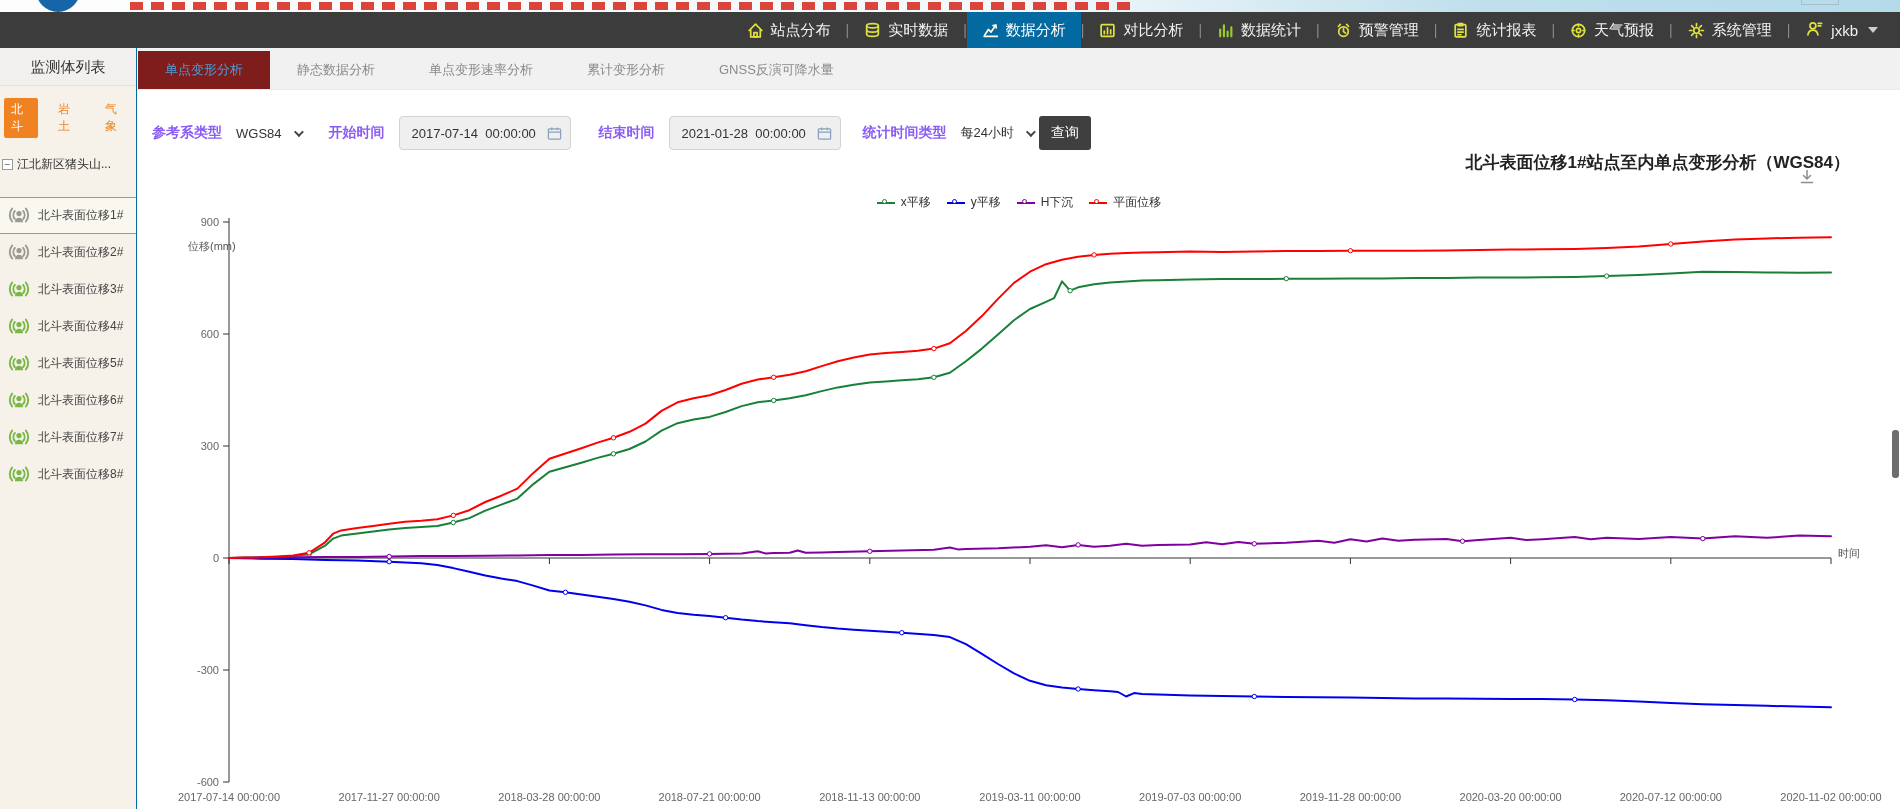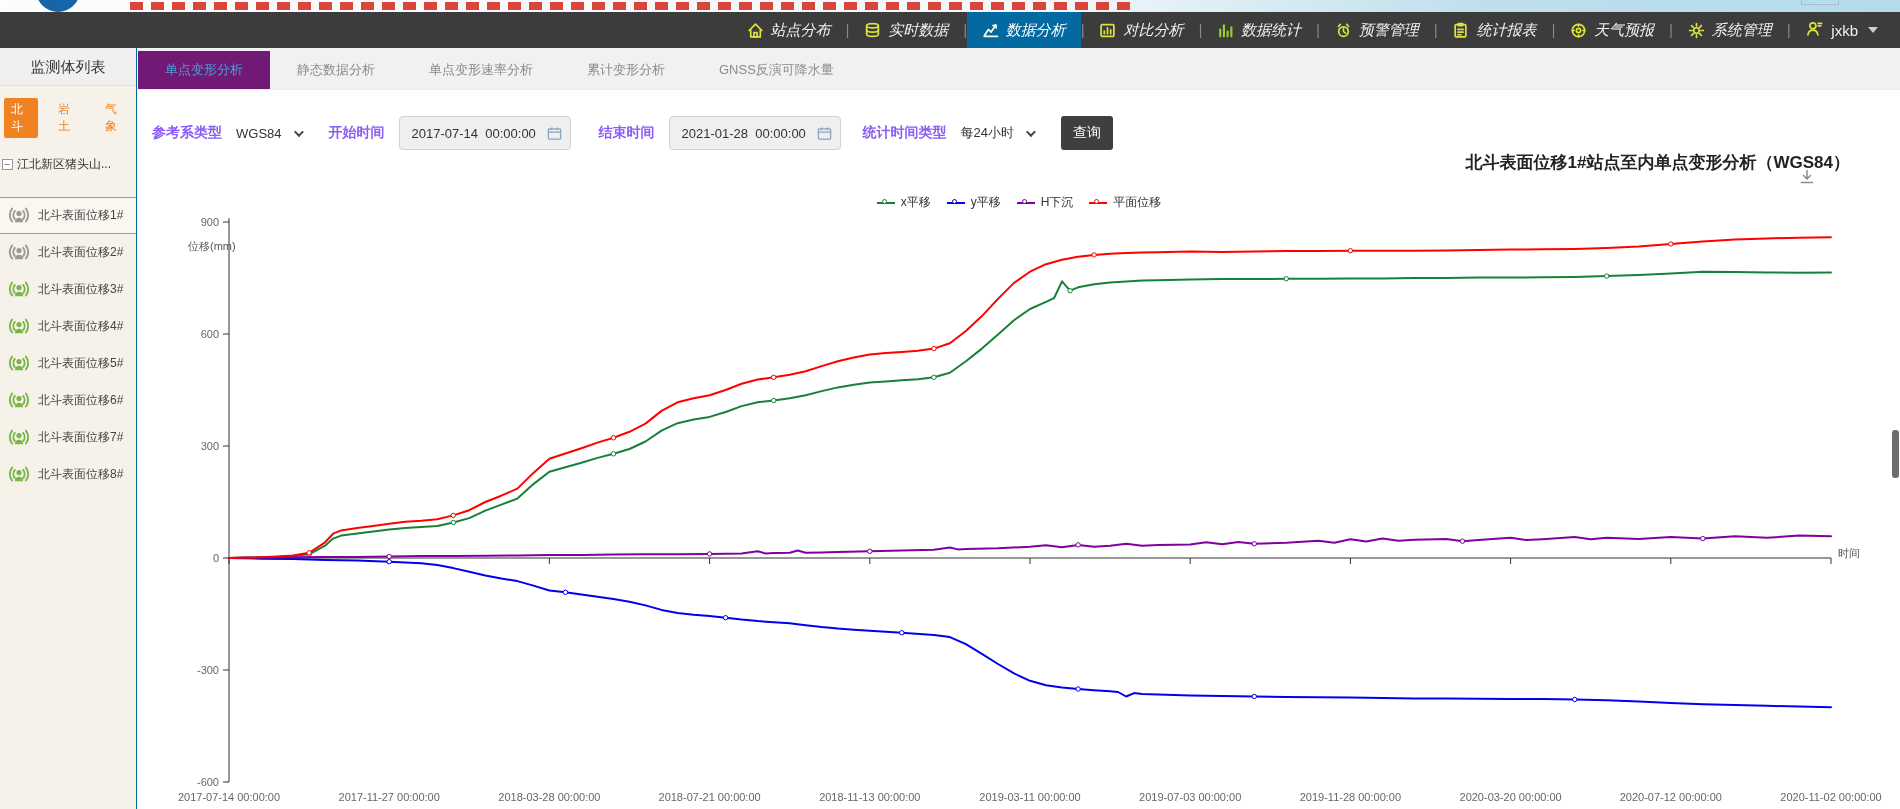--- a/index.html
+++ b/index.html
@@ -47,34 +47,34 @@
   .station { display:flex; align-items:center; gap:8px; height:37px; padding-left:8px;
     font-size:12px; color:#444; cursor:pointer; border:1px solid transparent; border-left:none; border-right:none; }
   .station.selected { border-top:1px solid #f08221; border-bottom:1px solid #f08221; background:#faf7f0; }
   .st-icon { width:22px; height:22px; stroke-width:1.4; fill:none; stroke-linecap:round; flex:none; }
 
   
   .main { position:absolute; left:138px; top:48px; width:1762px; height:761px; background:#fff; }
   .tab-bar { height:42px; background:#f1f1f1; display:flex; align-items:flex-end; border-bottom:1px solid #ececec; }
   .ctab { height:38px; display:flex; align-items:center; padding:0 27px; font-size:13px;
     color:#8a8a8a; cursor:pointer; white-space:nowrap; }
-  .ctab.active { background:#701a75; color:#4f9bd5; }
+  .ctab.active { background:#7f1d1d; color:#4f9bd5; }
 
   .filter-row { display:flex; align-items:center; margin:26px 0 0 14px; }
   .flabel { font-size:14px; font-weight:bold; color:#8b5cf6; white-space:nowrap; }
   .fvalue { font-size:13px; color:#333; margin-left:14px; white-space:nowrap; }
   .chev { display:inline-block; width:7px; height:7px; border-right:2px solid #444; border-bottom:2px solid #444;
     transform:rotate(45deg) translateY(-2px); margin-left:12px; }
   .date-input { display:flex; align-items:center; justify-content:space-between; width:172px; height:34px;
     background:#efefef; border:1px solid #d2d2d2; border-radius:4px; margin-left:14px; padding:0 8px 0 12px; cursor:pointer; }
   .date-input .val { font-size:13px; color:#333; white-space:pre; }
   .cal-icon { width:15px; height:15px; stroke:#8ba3bd; fill:none; stroke-width:1.4; }
   .gap28 { width:28px; } .gap22 { width:22px; }
   .query-btn { width:52px; height:34px; background:#3f3f3f; color:#fff; border:none; border-radius:3px;
-    font-size:14px; margin-left:28px; cursor:pointer; font-family:inherit; }
+    font-size:14px; margin-left:6px; cursor:pointer; font-family:inherit; }
 
   
   .chart-area { position:absolute; left:0; top:102px; width:1762px; height:659px; }
   .chart-title { position:absolute; left:20px; right:50px; top:1px; text-align:right;
     font-size:17px; font-weight:bold; color:#222; }
   .chart-legend { position:absolute; left:0; right:0; top:44px; display:flex; justify-content:center;
     align-items:center; gap:16px; }
   .legend-item { display:flex; align-items:center; gap:6px; cursor:pointer; font-size:12px; color:#333; }
   .lmark { width:18px; height:2px; position:relative; display:inline-block; }
   .lmark i { position:absolute; left:5px; top:-3px; width:5px; height:5px; border:1.5px solid;
@@ -92,21 +92,21 @@
 </head>
 <body>
 
 <div class="top-strip">
   <div class="top-logo"></div>
   <div class="top-redtext"></div>
   <div class="top-btn-frag"></div>
 </div>
 
 <div class="navbar">
-  <div id="nav-items" style="display:flex;align-items:center;height:36px;font-style:italic;">
+  <div id="nav-items" style="display:flex;align-items:center;height:36px;">
       <div class="nav-item">
         <svg viewBox="0 0 16 16" class="icon">
           <path d="M2 8 8 2l6 6"></path>
           <path d="M3.5 7.5V14h9V7.5"></path>
           <rect x="6.5" y="10" width="3" height="4"></rect>
         </svg>
         <span>站点分布</span>
       </div>
       <span class="nav-sep">|</span>
       <div class="nav-item">

